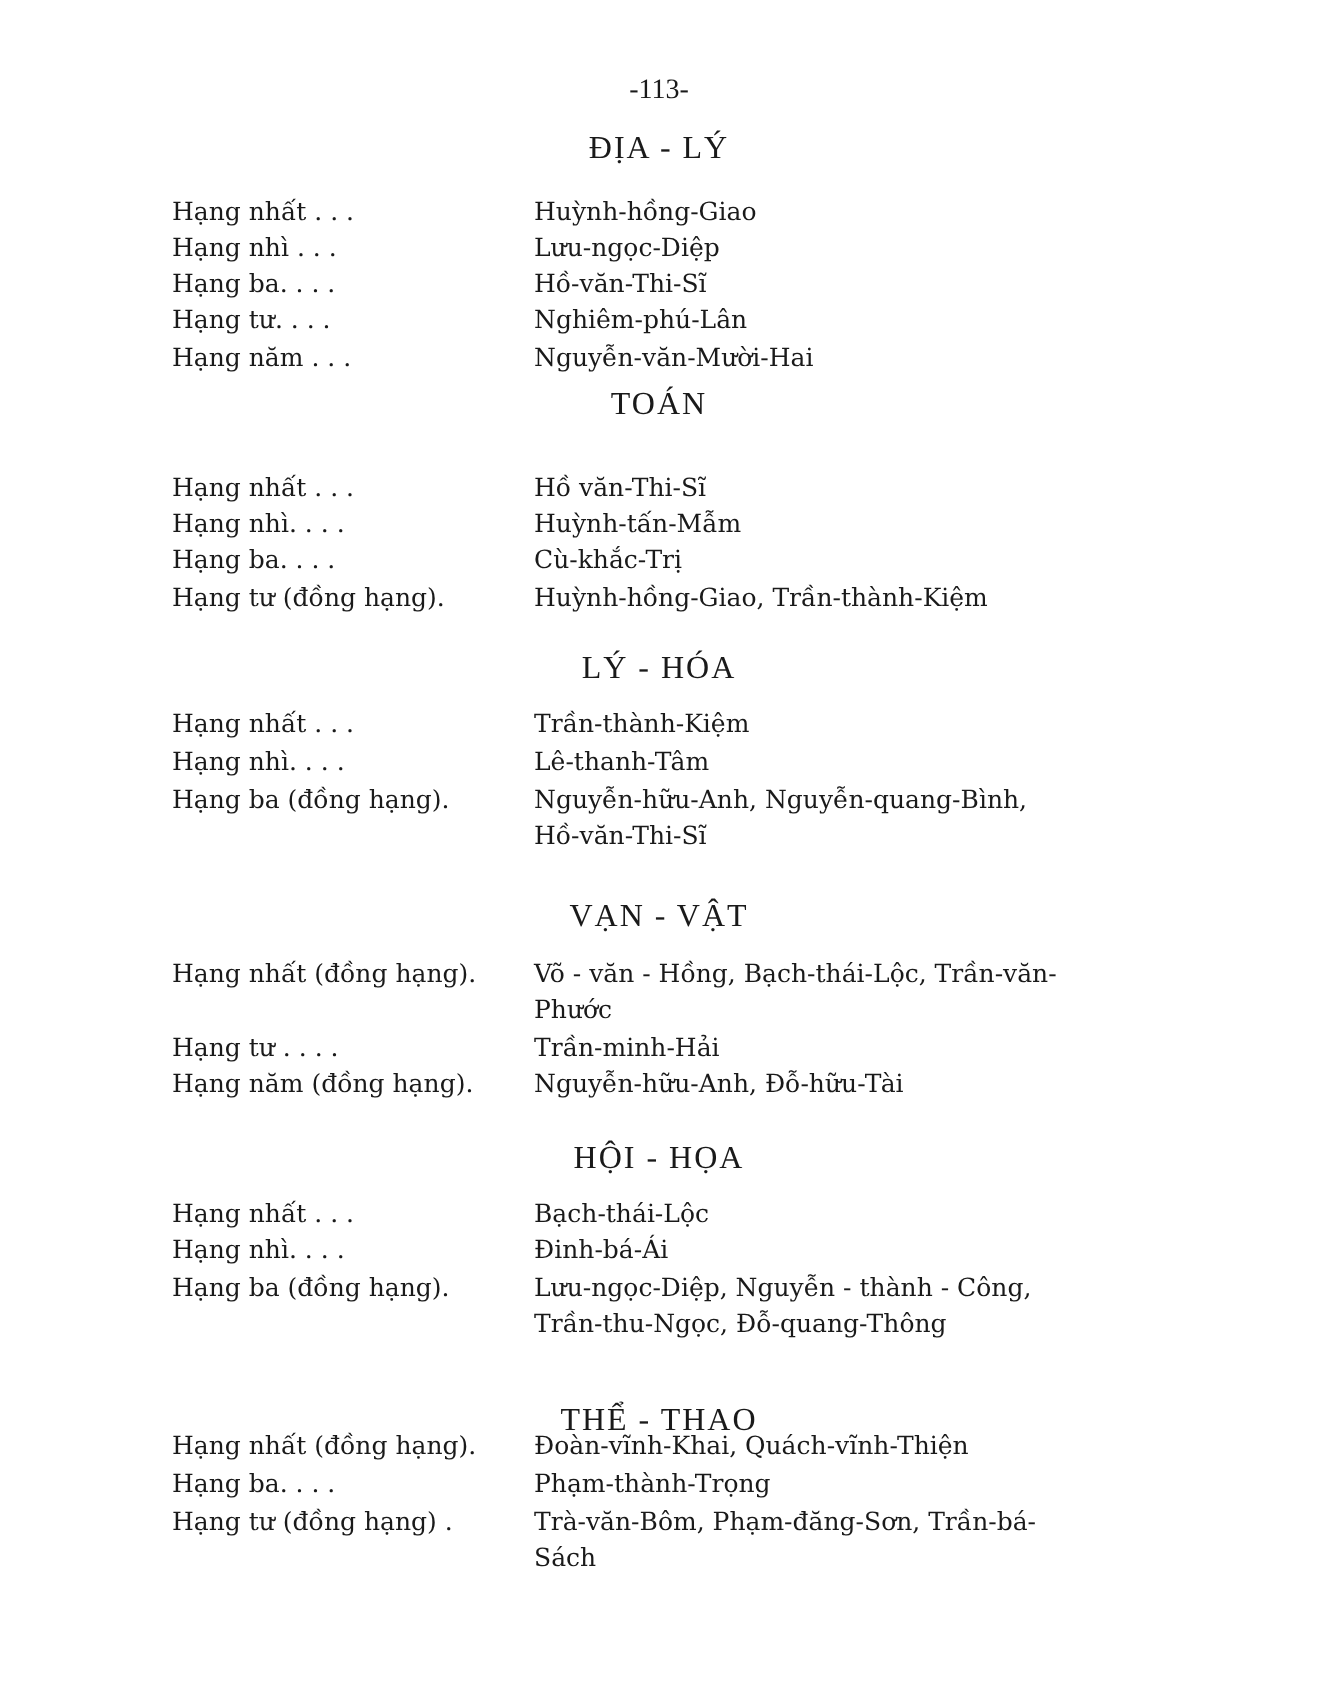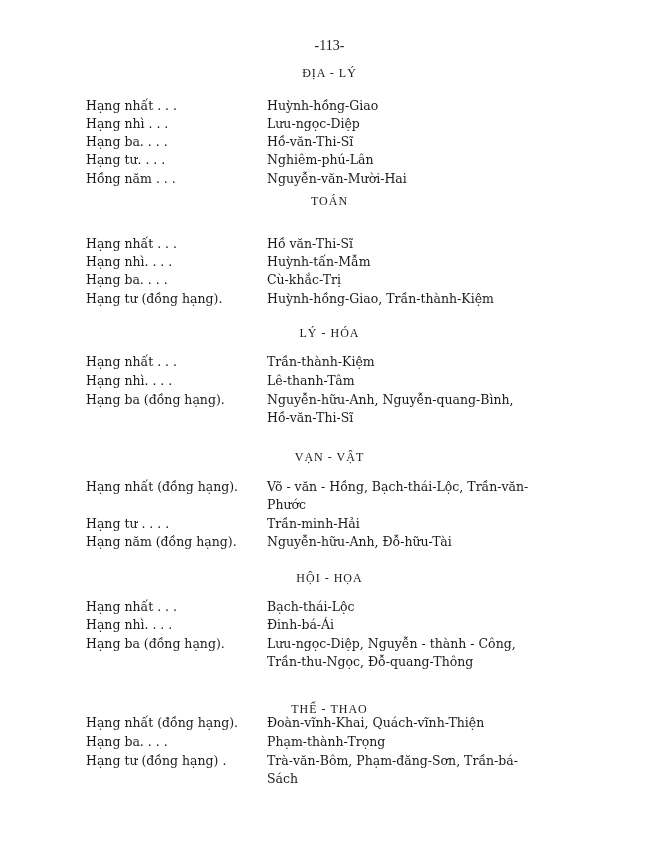--- a/index.html
+++ b/index.html
@@ -1,21 +1,21 @@
 <!DOCTYPE html>
 <html><head>
 <meta charset="utf-8">
 <style>
   html, body { margin: 0; padding: 0; background: #ffffff; }
   body { width: 659px; height: 854px; position: relative; overflow: hidden;
          font-family: "DejaVu Serif", "Liberation Serif", serif; color: #1a1a1a; }
   .page-number { position: absolute; left: 0; width: 659px; top: 38px; text-align: center;
                  font-family: "Liberation Serif", serif; font-size: 14px; }
   .section-title { position: absolute; left: 0; width: 659px; text-align: center;
-                   font-family: "Liberation Serif", serif; font-size: 12px; letter-spacing: 1px; }
+                   font-family: "Liberation Serif", serif; font-size: 16px; letter-spacing: 1px; }
   .row { position: absolute; left: 86px; width: 480px; font-size: 12.5px; line-height: 18px; }
   .rank { position: absolute; left: 0; top: 0; white-space: nowrap; }
   .name { position: absolute; left: 181px; top: 0; width: 270px; }
 </style>
 </head>
 <body>
 
 <div>
   <div class="page-number">-113-</div>
 
@@ -30,21 +30,21 @@
     </div>
   <div class="row" style="top:133px">
       <span class="rank">Hạng  ba.   .   .   .</span>
       <span class="name">Hồ-văn-Thi-Sĩ</span>
     </div>
   <div class="row" style="top:151px">
       <span class="rank">Hạng  tư.   .   .   .</span>
       <span class="name">Nghiêm-phú-Lân</span>
     </div>
   <div class="row" style="top:170px">
-      <span class="rank">Hồng năm    .   .   .</span>
+      <span class="rank">Hạng năm    .   .   .</span>
       <span class="name">Nguyễn-văn-Mười-Hai</span>
     </div>
 
   <div class="section-title" style="top:194px">TOÁN</div>
   <div class="row" style="top:235px">
       <span class="rank">Hạng nhất   .   .   .</span>
       <span class="name">Hồ văn-Thi-Sĩ</span>
     </div>
   <div class="row" style="top:253px">
       <span class="rank">Hạng nhì.   .   .   .</span>

